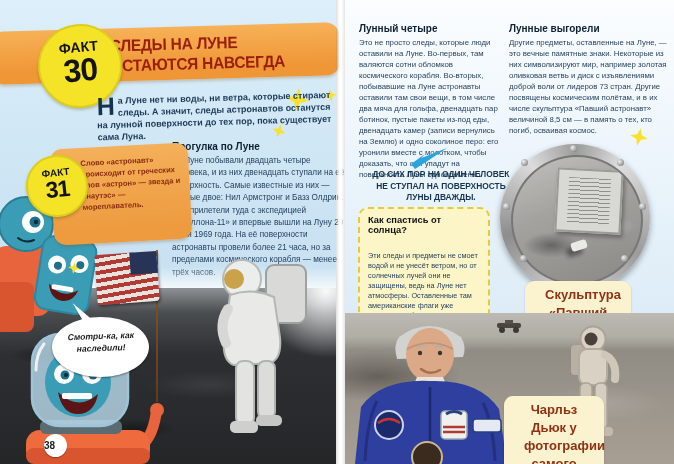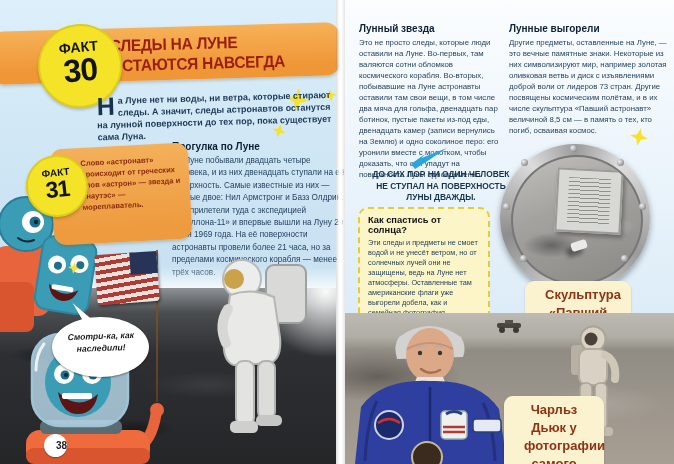--- a/index.html
+++ b/index.html
@@ -51,33 +51,33 @@
     background:repeating-linear-gradient(174deg,#b23a35 0 4px,#e8e3dc 4px 8px);box-shadow:1px 2px 3px rgba(0,0,0,.45);}
   .flag-canton{position:absolute;right:0;top:0;width:27px;height:22px;background:#273457;}
 
   .astronaut-left{position:absolute;left:208px;top:253px;width:112px;height:196px;z-index:5;}
   .bubble{position:absolute;left:52px;top:317px;width:97px;height:60px;background:#ffffff;border-radius:50%;z-index:7;box-shadow:0 1px 2px rgba(0,0,0,.4);}
   .bubble-tail{position:absolute;left:18px;top:-14px;width:26px;height:20px;background:#ffffff;clip-path:polygon(10% 0,100% 100%,55% 100%);}
   .bubble-text{position:absolute;left:8px;top:14px;width:82px;text-align:center;font-size:8.6px;line-height:11.5px;font-style:italic;color:#1a1a1a;font-weight:600;transform:rotate(-2deg);}
   .robots-top{position:absolute;left:0;top:186px;z-index:2;}
   .robot-bottom{position:absolute;left:10px;top:330px;z-index:6;}
   .page-num{position:absolute;left:44px;top:434px;width:23px;height:23px;border-radius:50%;background:#ffffff;z-index:8;
-    font-size:10px;font-weight:800;color:#222;text-align:right;line-height:23px;box-shadow:0 1px 1px rgba(0,0,0,.3);}
+    font-size:10px;font-weight:800;color:#222;text-align:left;line-height:23px;box-shadow:0 1px 1px rgba(0,0,0,.3);}
 
   
   .col-h{position:absolute;font-size:10px;font-weight:800;color:#0c2034;}
   .col-b{position:absolute;font-size:7.8px;line-height:11px;color:#1e3c5a;font-weight:500;}
   .trash-h{left:14px;top:23px;}
   .trash-b{left:14px;top:37px;width:144px;}
   .mon-h{left:164px;top:23px;}
   .mon-b{left:164px;top:37px;width:161px;}
   .lightning{position:absolute;left:66px;top:148px;}
   .never{position:absolute;left:24px;top:169px;width:144px;text-align:center;font-size:8.4px;line-height:11.5px;font-weight:800;color:#17344f;}
   .sun-box{position:absolute;left:13px;top:207px;width:132px;background:#fcf5c8;border:2px dashed #e2cc3e;border-radius:10px;padding:6px 8px 7px 8px;box-sizing:border-box;}
-  .sun-h{font-size:9.3px;font-weight:800;color:#101010;margin-bottom:3px;}
+  .sun-h{font-size:9.3px;font-weight:800;color:#101010;margin-bottom:16px;}
   .sun-b{font-size:7.3px;line-height:10px;color:#1e3c5a;font-weight:500;}
 
   .porthole{position:absolute;left:155px;top:144px;width:150px;height:148px;border-radius:50%;
     background:conic-gradient(from 40deg,#dedede,#9b9b9b 22%,#d6d6d6 40%,#8d8d8d 60%,#dcdcdc 78%,#9b9b9b,#dedede);
     box-shadow:0 3px 6px rgba(0,0,0,.35);}
   .porthole-inner{position:absolute;left:11px;top:11px;width:128px;height:126px;border-radius:50%;overflow:hidden;
     background:
       radial-gradient(ellipse 40px 18px at 30% 70%, rgba(0,0,0,.35), transparent 70%),
       radial-gradient(ellipse 50px 16px at 70% 55%, rgba(255,255,255,.25), transparent 70%),
       linear-gradient(160deg,#c2c0bc 0%,#a5a3a0 40%,#8a8885 100%);
@@ -206,21 +206,21 @@
       <rect x="52" y="63" width="30" height="6" rx="2" fill="#ffffff"></rect>
       <path d="M34 14 q-8 10 -8 26" stroke="#ffffff" stroke-width="3" fill="none" opacity="0.8" stroke-linecap="round"></path>
     </svg>
     <div class="page-num">38</div>
   </div>
 
   <div class="gutter"></div>
 
   <div class="page right">
 
-    <div class="col-h trash-h">Лунный звезда</div>
+    <div class="col-h trash-h">Лунный четыре</div>
     <div class="col-b trash-b">Это не просто следы, которые люди оставили на Луне. Во-первых, там валяются сотни обломков космического корабля. Во-вторых, побывавшие на Луне астронавты оставили там свои вещи, в том числе два мяча для гольфа, двенадцать пар ботинок, пустые пакеты из-под еды, двенадцать камер (записи вернулись на Землю) и одно соколиное перо: его уронили вместе с молотком, чтобы доказать, что они упадут на поверхность Луны одновременно.</div>
 
     <div class="col-h mon-h">Лунные выгорели</div>
     <div class="col-b mon-b">Другие предметы, оставленные на Луне, — это вечные памятные знаки. Некоторые из них символизируют мир, например золотая оливковая ветвь и диск с изъявлениями доброй воли от лидеров 73 стран. Другие посвящены космическим полётам, и в их числе скульптура «Павший астронавт» величиной 8,5 см — в память о тех, кто погиб, осваивая космос.</div>
 
     <svg class="lightning" width="38" height="22" viewBox="0 0 38 22">
       <polygon points="0,16 14,6 10.5,10 36,0 18,12 22,9.5 4,21" fill="#2aa4dd"></polygon>
     </svg>
 
     <div class="never">ДО СИХ ПОР НИ ОДИН ЧЕЛОВЕК НЕ СТУПАЛ НА ПОВЕРХНОСТЬ ЛУНЫ ДВАЖДЫ.</div>

